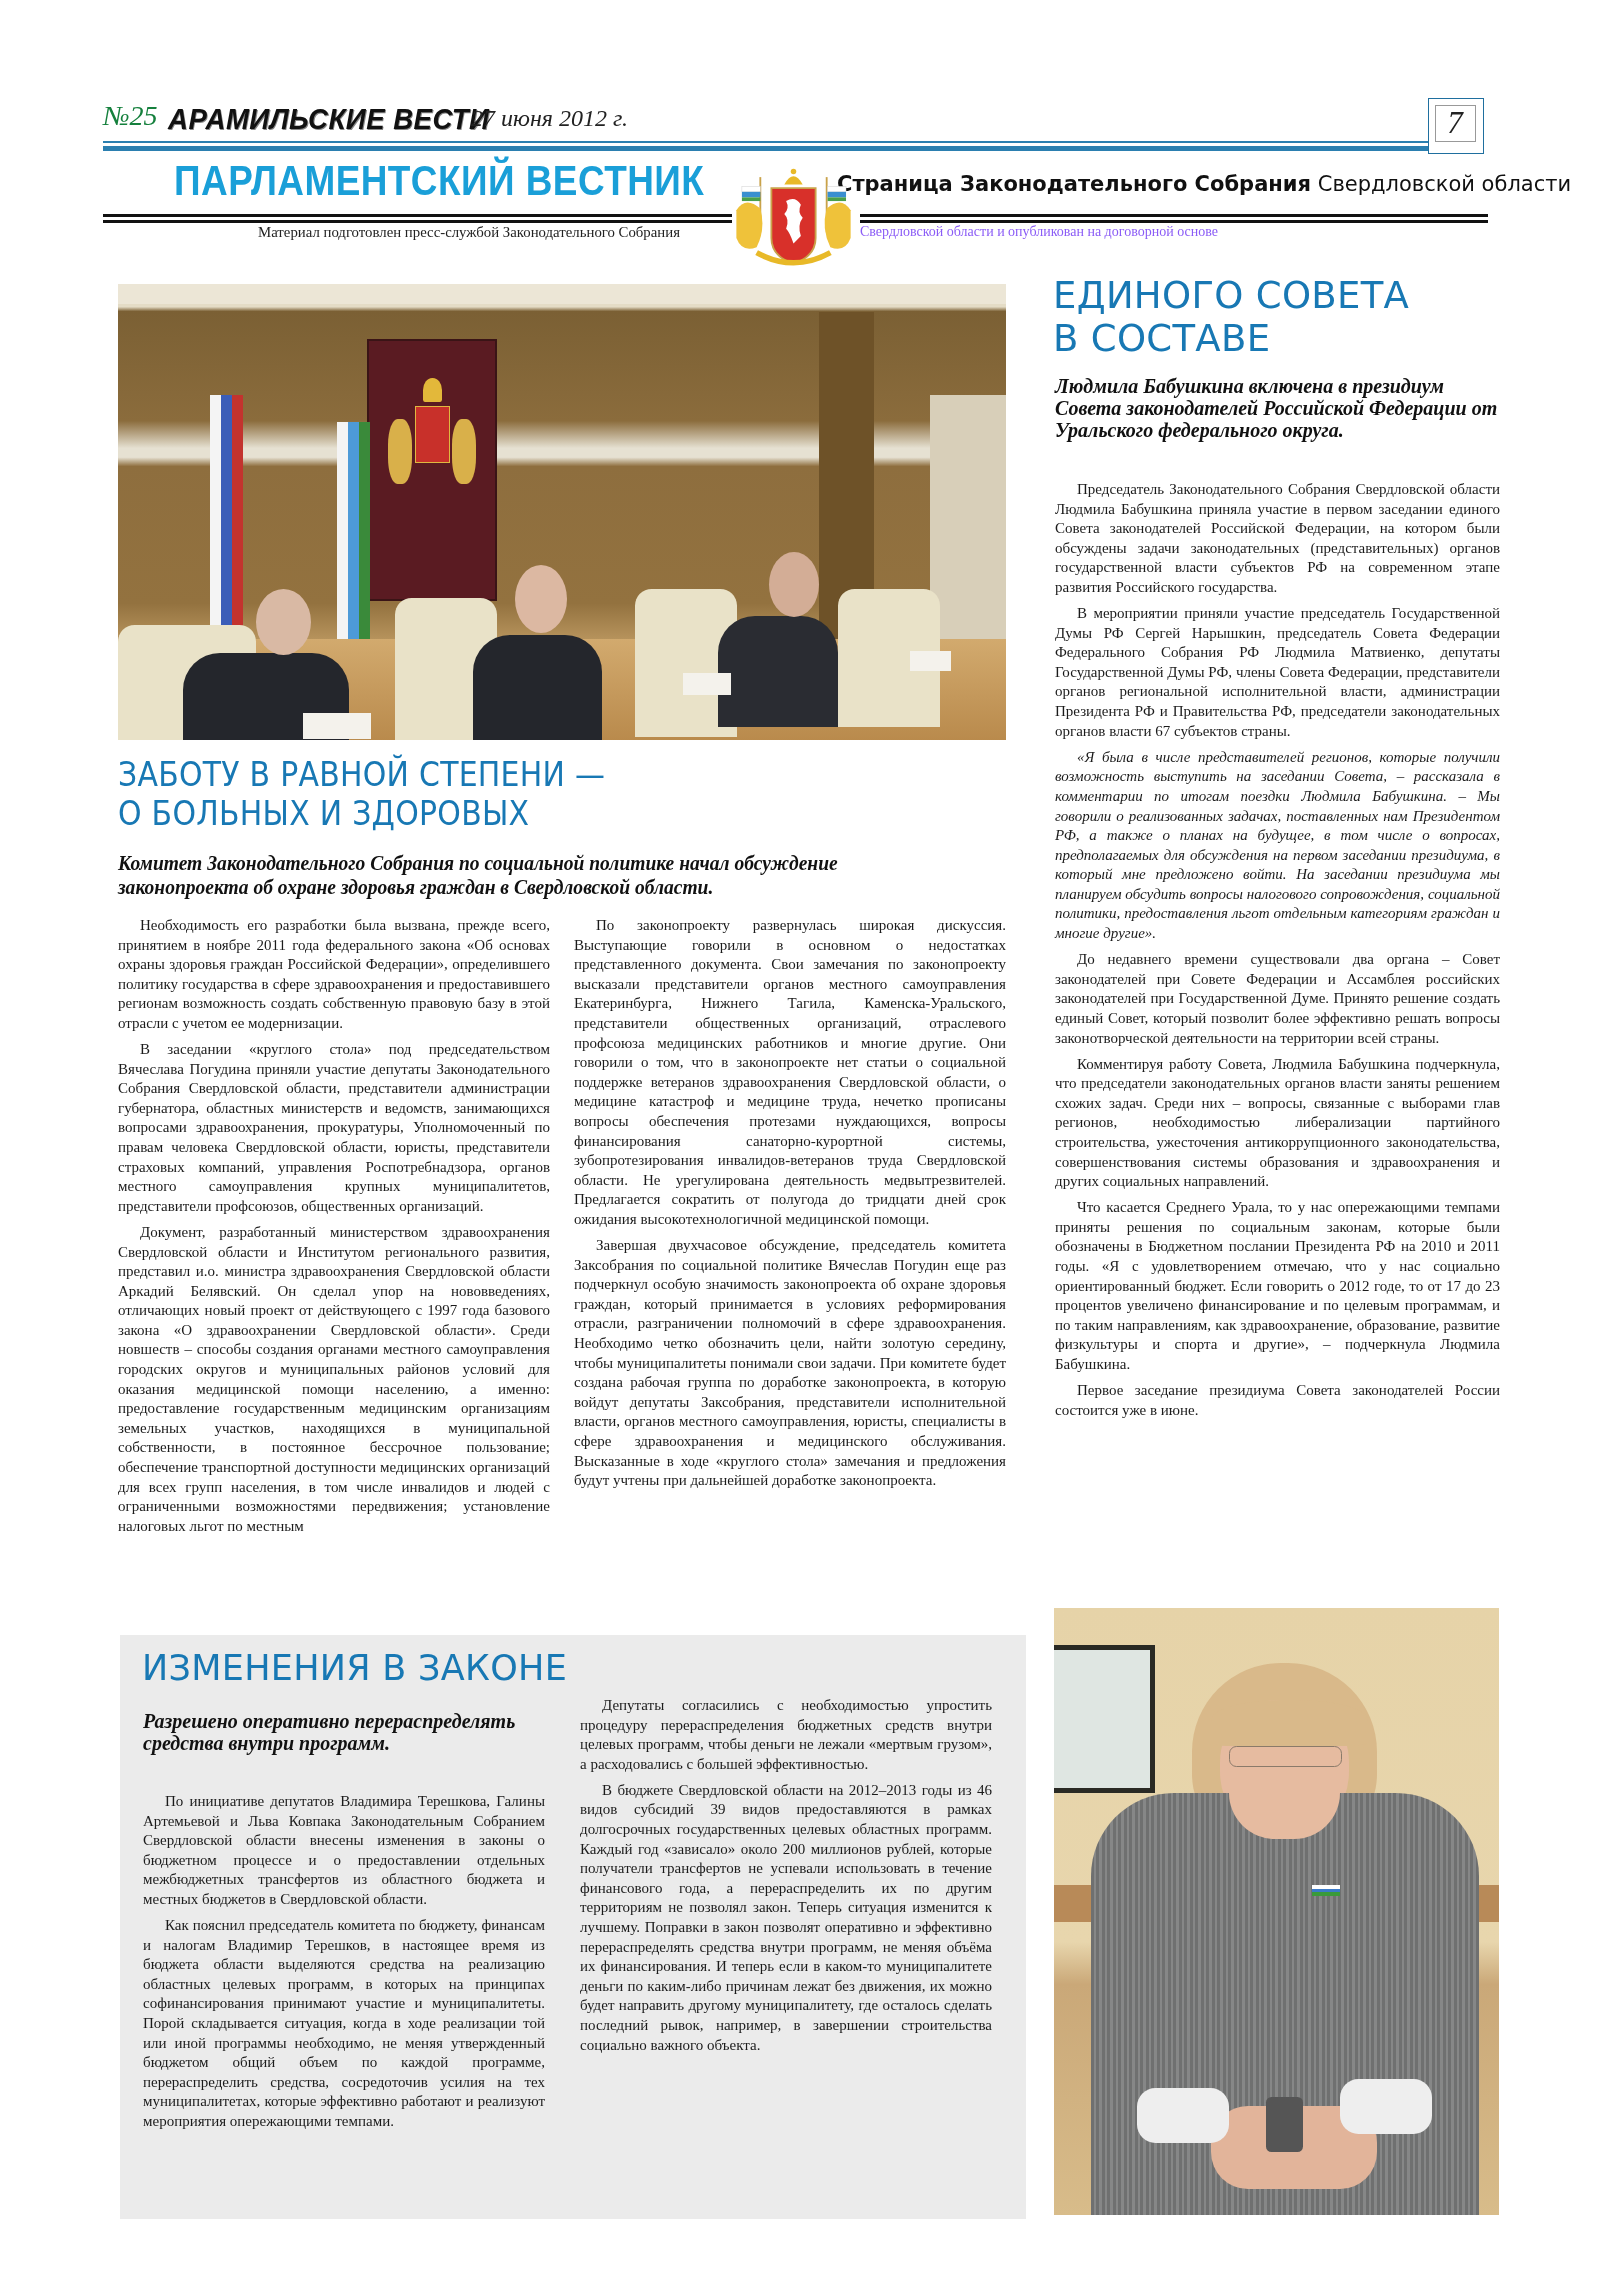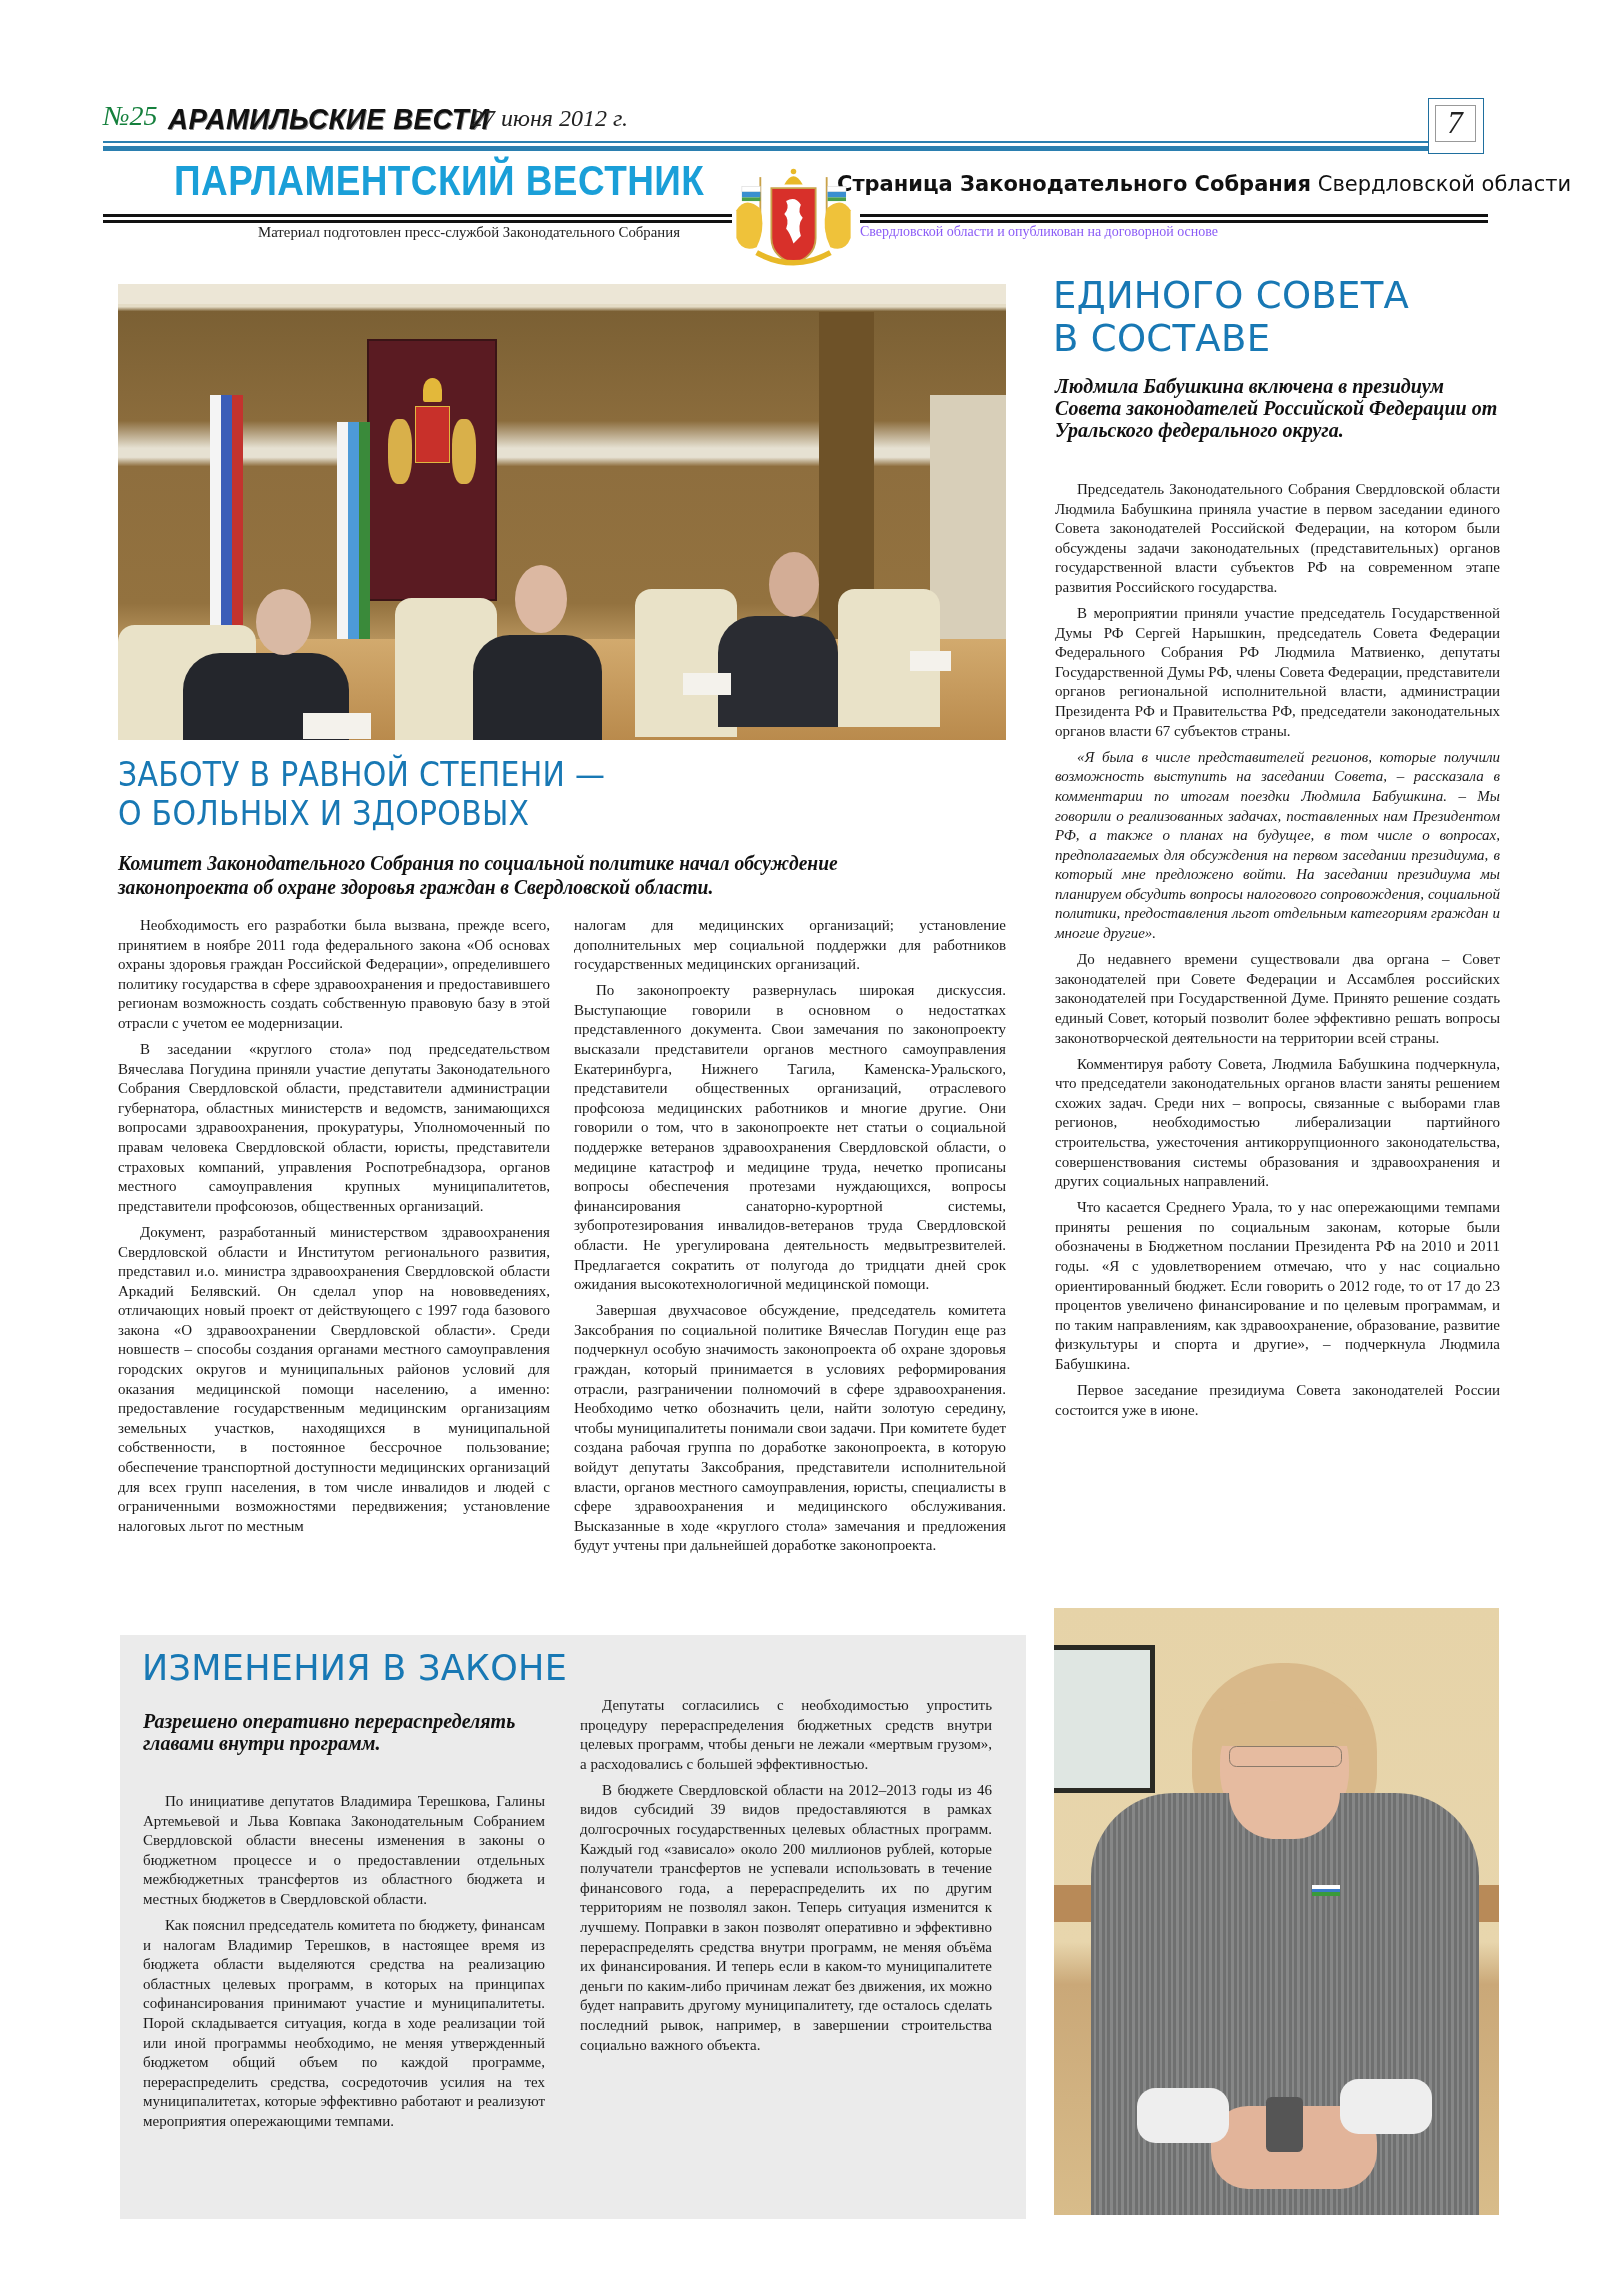--- a/index.html
+++ b/index.html
@@ -134,21 +134,20 @@
   <div>О БОЛЬНЫХ И ЗДОРОВЫХ</div>
 </div>
 <div class="abs sub-italic sub1">Комитет Законодательного Собрания по социальной политике начал обсуждение законопроекта об охране здоровья граждан в Свердловской области.</div>
 
 <div class="abs col col1">
   <p>Необходимость его разработки была вызвана, прежде всего, принятием в ноябре 2011 года федерального закона «Об основах охраны здоровья граждан Российской Федерации», определившего политику государства в сфере здравоохранения и предоставившего регионам возможность создать собственную правовую базу в этой отрасли с учетом ее модернизации.</p>
   <p>В заседании «круглого стола» под председательством Вячеслава Погудина приняли участие депутаты Законодательного Собрания Свердловской области, представители администрации губернатора, областных министерств и ведомств, занимающихся вопросами здравоохранения, прокуратуры, Уполномоченный по правам человека Свердловской области, юристы, представители страховых компаний, управления Роспотребнадзора, органов местного самоуправления крупных муниципалитетов, представители профсоюзов, общественных организаций.</p>
   <p>Документ, разработанный министерством здравоохранения Свердловской области и Институтом регионального развития, представил и.о. министра здравоохранения Свердловской области Аркадий Белявский. Он сделал упор на нововведениях, отличающих новый проект от действующего с 1997 года базового закона «О здравоохранении Свердловской области». Среди новшеств – способы создания органами местного самоуправления городских округов и муниципальных районов условий для оказания медицинской помощи населению, а именно: предоставление государственным медицинским организациям земельных участков, находящихся в муниципальной собственности, в постоянное бессрочное пользование; обеспечение транспортной доступности медицинских организаций для всех групп населения, в том числе инвалидов и людей с ограниченными возможностями передвижения; установление налоговых льгот по местным</p>
 </div>
 <div class="abs col col2">
-  <p style="text-indent:0">налогам для медицинских организаций; установление дополнительных мер социальной поддержки для работников государственных медицинских организаций.</p>
   <p>По законопроекту развернулась широкая дискуссия. Выступающие говорили в основном о недостатках представленного документа. Свои замечания по законопроекту высказали представители органов местного самоуправления Екатеринбурга, Нижнего Тагила, Каменска-Уральского, представители общественных организаций, отраслевого профсоюза медицинских работников и многие другие. Они говорили о том, что в законопроекте нет статьи о социальной поддержке ветеранов здравоохранения Свердловской области, о медицине катастроф и медицине труда, нечетко прописаны вопросы обеспечения протезами нуждающихся, вопросы финансирования санаторно-курортной системы, зубопротезирования инвалидов-ветеранов труда Свердловской области. Не урегулирована деятельность медвытрезвителей. Предлагается сократить от полугода до тридцати дней срок ожидания высокотехнологичной медицинской помощи.</p>
   <p>Завершая двухчасовое обсуждение, председатель комитета Заксобрания по социальной политике Вячеслав Погудин еще раз подчеркнул особую значимость законопроекта об охране здоровья граждан, который принимается в условиях реформирования отрасли, разграничении полномочий в сфере здравоохранения. Необходимо четко обозначить цели, найти золотую середину, чтобы муниципалитеты понимали свои задачи. При комитете будет создана рабочая группа по доработке законопроекта, в которую войдут депутаты Заксобрания, представители исполнительной власти, органов местного самоуправления, юристы, специалисты в сфере здравоохранения и медицинского обслуживания. Высказанные в ходе «круглого стола» замечания и предложения будут учтены при дальнейшей доработке законопроекта.</p>
 </div>
 
 <div class="abs h-blue h2">
   <div>ЕДИНОГО СОВЕТА</div>
   <div>В СОСТАВЕ</div>
 </div>
 <div class="abs sub-italic sub2">Людмила Бабушкина включена в президиум Совета законодателей Российской Федерации от Уральского федерального округа.</div>
 <div class="abs col col3">
@@ -172,21 +171,21 @@
   <div style="position:absolute;left:175px;top:185px;width:111px;height:46px;background:#e6bba0;border-radius:0 0 55px 55px;"></div>
   <div style="position:absolute;left:258px;top:277px;width:28px;height:11px;background:linear-gradient(180deg,#fff 0 33%,#3a7ac8 33% 66%,#3a9a3a 66%);"></div>
   <div style="position:absolute;left:157px;top:498px;width:166px;height:83px;background:#e2b49a;border-radius:37px;"></div>
   <div style="position:absolute;left:83px;top:480px;width:92px;height:55px;background:#eeeeee;border-radius:18.5px;"></div>
   <div style="position:absolute;left:286px;top:471px;width:92px;height:55px;background:#eeeeee;border-radius:18.5px;"></div>
   <div style="position:absolute;left:212px;top:489px;width:37px;height:55px;background:#555;border-radius:5.5px;"></div>
 </div>
 
 <div class="abs gray-box"></div>
 <div class="abs h-blue h3">ИЗМЕНЕНИЯ В ЗАКОНЕ</div>
-<div class="abs sub-italic sub3">Разрешено оперативно перераспределять главами внутри программ.</div>
+<div class="abs sub-italic sub3">Разрешено оперативно перераспределять средства внутри программ.</div>
 <div class="abs col col4">
   <p>По инициативе депутатов Владимира Терешкова, Галины Артемьевой и Льва Ковпака Законодательным Собранием Свердловской области внесены изменения в законы о бюджетном процессе и о предоставлении отдельных межбюджетных трансфертов из областного бюджета и местных бюджетов в Свердловской области.</p>
   <p>Как пояснил председатель комитета по бюджету, финансам и налогам Владимир Терешков, в настоящее время из бюджета области выделяются средства на реализацию областных целевых программ, в которых на принципах софинансирования принимают участие и муниципалитеты. Порой складывается ситуация, когда в ходе реализации той или иной программы необходимо, не меняя утвержденный бюджетом общий объем по каждой программе, перераспределить средства, сосредоточив усилия на тех муниципалитетах, которые эффективно работают и реализуют мероприятия опережающими темпами.</p>
 </div>
 <div class="abs col col5">
   <p>Депутаты согласились с необходимостью упростить процедуру перераспределения бюджетных средств внутри целевых программ, чтобы деньги не лежали «мертвым грузом», а расходовались с большей эффективностью.</p>
   <p>В бюджете Свердловской области на 2012–2013 годы из 46 видов субсидий 39 видов предоставляются в рамках долгосрочных государственных целевых областных программ. Каждый год «зависало» около 200 миллионов рублей, которые получатели трансфертов не успевали использовать в течение финансового года, а перераспределить их по другим территориям не позволял закон. Теперь ситуация изменится к лучшему. Поправки в закон позволят оперативно и эффективно перераспределять средства внутри программ, не меняя объёма их финансирования. И теперь если в каком-то муниципалитете деньги по каким-либо причинам лежат без движения, их можно будет направить другому муниципалитету, где осталось сделать последний рывок, например, в завершении строительства социально важного объекта.</p>
 </div>
 
 

